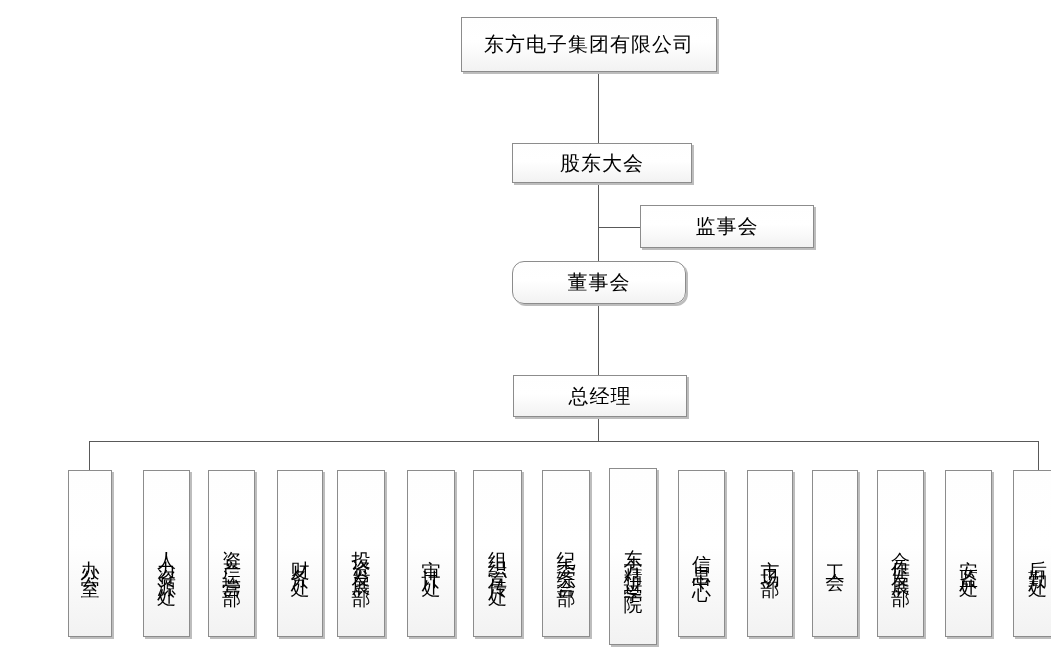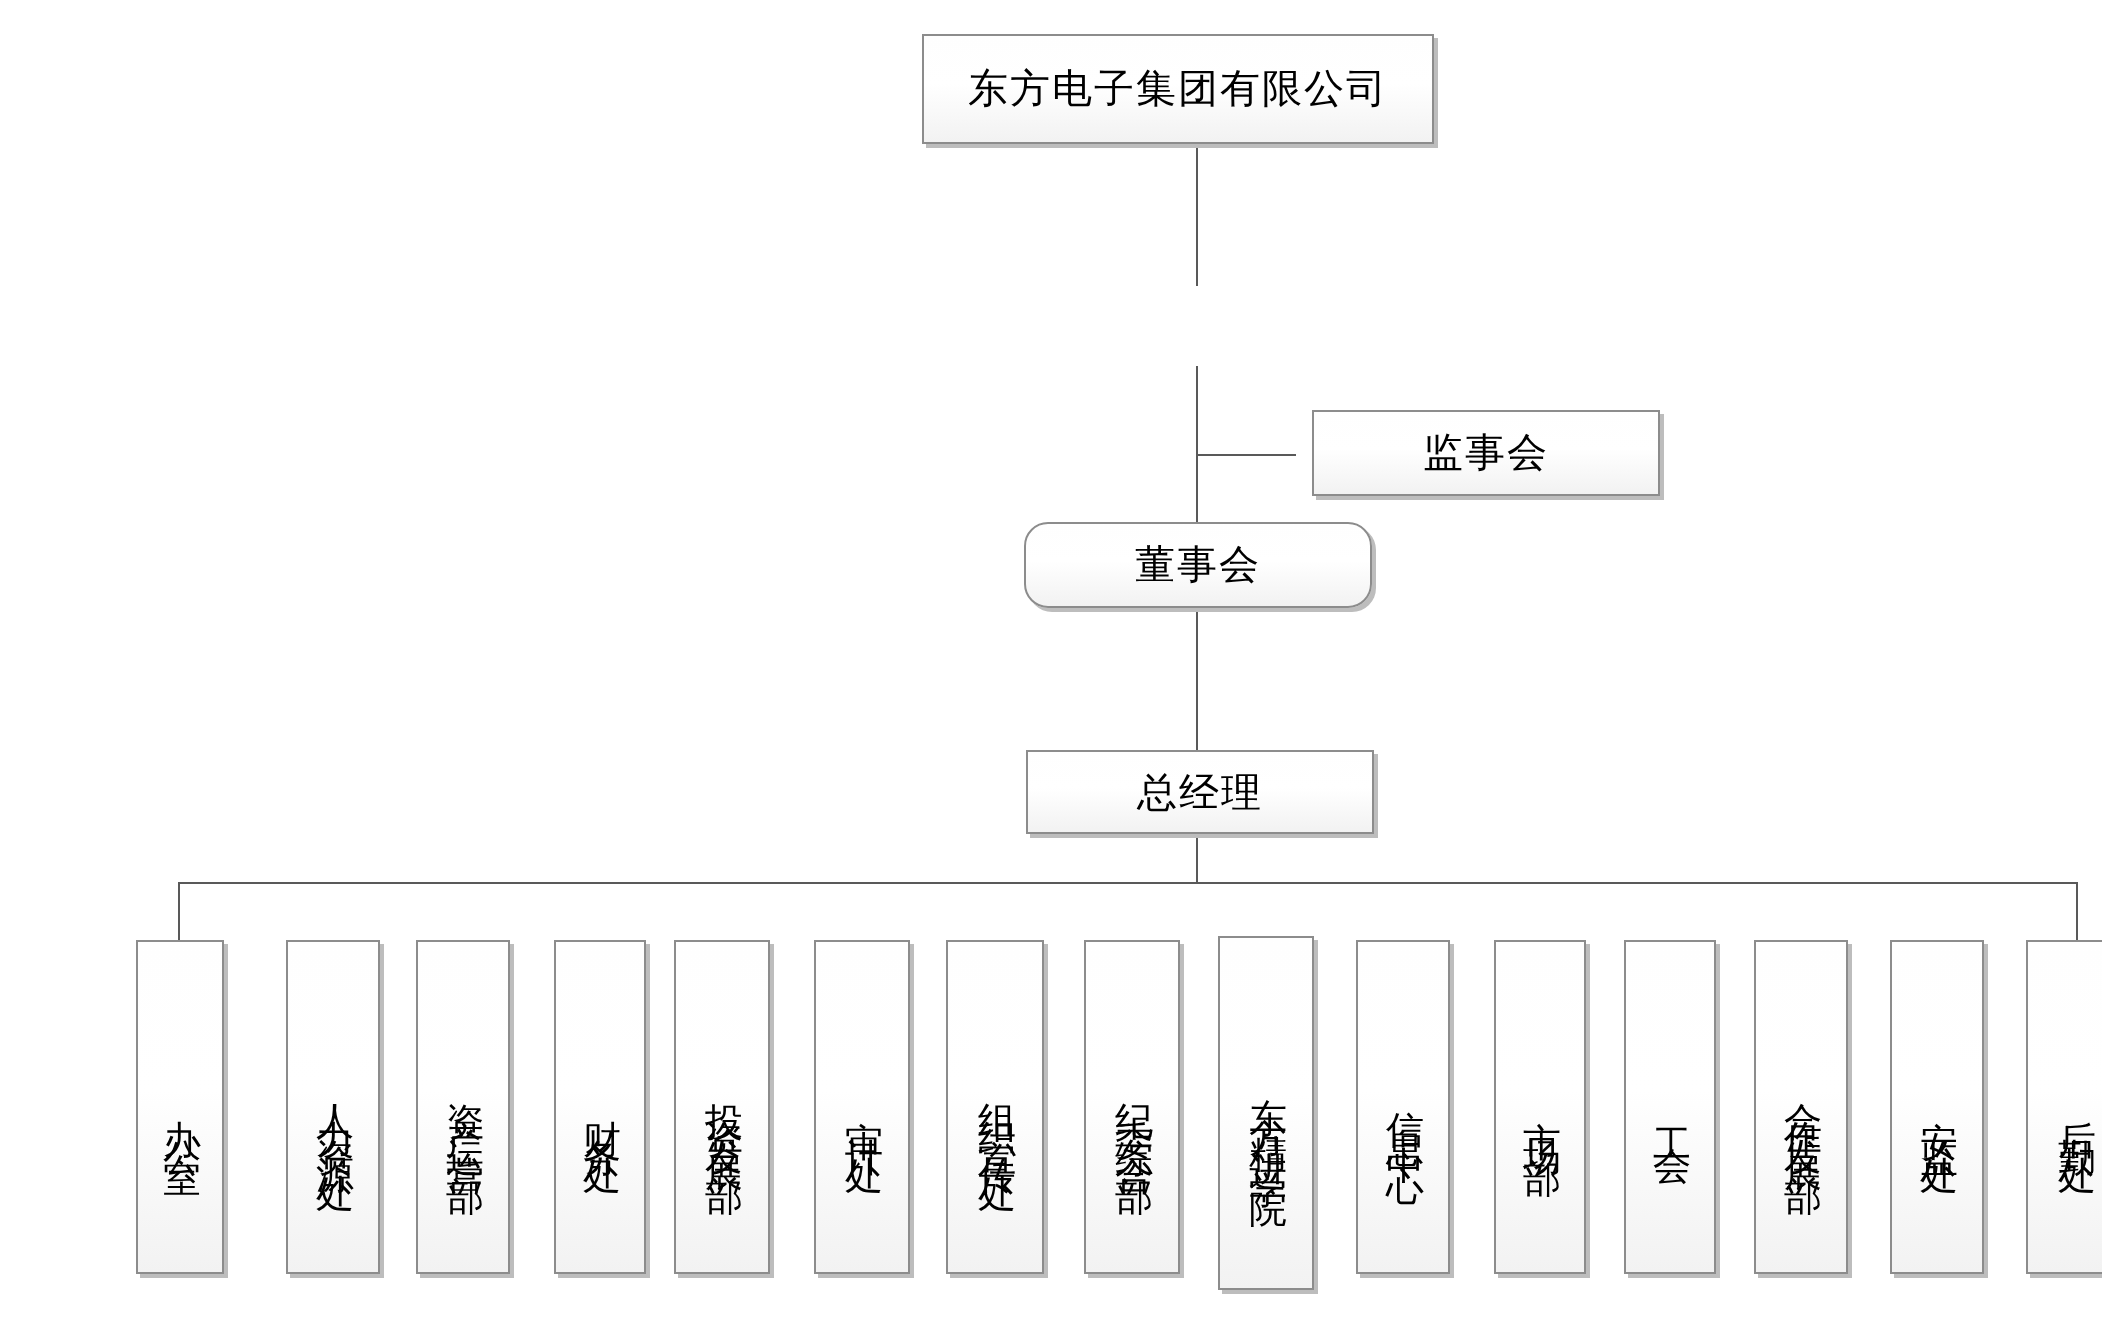--- a/index.html
+++ b/index.html
@@ -46,21 +46,21 @@
   .line {
     position: absolute;
     background: var(--line);
   }
   .line.v { width: 1px; }
   .line.h { height: 1px; }
 
   
   #box-company      { left: 421px; top: 17px;  width: 256px; height: 55px; }
   #box-shareholders { left: 472px; top: 143px; width: 180px; height: 40px; }
-  #box-supervisory  { left: 616px; top: 205px; width: 174px; height: 43px; }
+  #box-supervisory  { left: 600px; top: 205px; width: 174px; height: 43px; }
   #box-board        { left: 472px; top: 261px; width: 174px; height: 43px; border-radius: 12px; }
   #box-gm           { left: 473px; top: 375px; width: 174px; height: 42px; }
 
   
   #conn-company-shareholders { left: 558px; top: 72px;  height: 71px; }
   #conn-shareholders-board   { left: 558px; top: 183px; height: 78px; }
   #conn-supervisory-branch   { left: 558px; top: 227px; width: 50px; }
   #conn-board-gm             { left: 558px; top: 304px; height: 71px; }
   #conn-gm-bus               { left: 558px; top: 417px; height: 24px; }
   #conn-bus                  { left: 49px;  top: 441px; width: 950px; }
@@ -76,20 +76,23 @@
   <div class="line v" id="conn-shareholders-board"></div>
   <div class="line h" id="conn-supervisory-branch"></div>
   <div class="line v" id="conn-board-gm"></div>
   <div class="line v" id="conn-gm-bus"></div>
   <div class="line h" id="conn-bus"></div>
   <div class="line v" id="conn-bus-left-drop"></div>
   <div class="line v" id="conn-bus-right-drop"></div>
 
   <div class="box" id="box-company">
     <span class="hlabel">东方电子集团有限公司</span>
+  </div>
+  <div class="box" id="box-shareholders">
+    <span class="hlabel">股东大会</span>
   </div>
   <div class="box" id="box-supervisory">
     <span class="hlabel">监事会</span>
   </div>
   <div class="box" id="box-board">
     <span class="hlabel">董事会</span>
   </div>
   <div class="box" id="box-gm">
     <span class="hlabel">总经理</span>
   </div>

